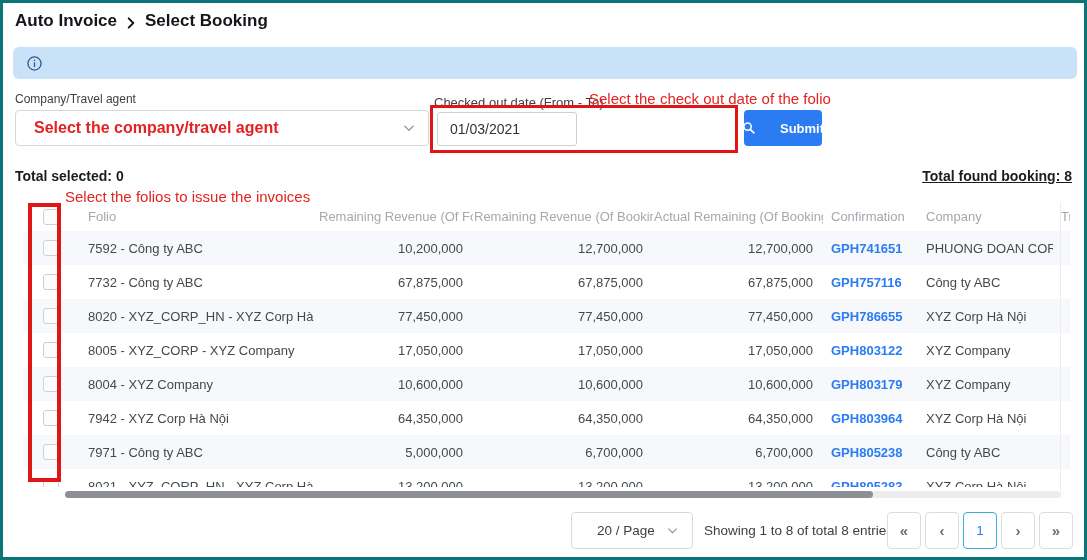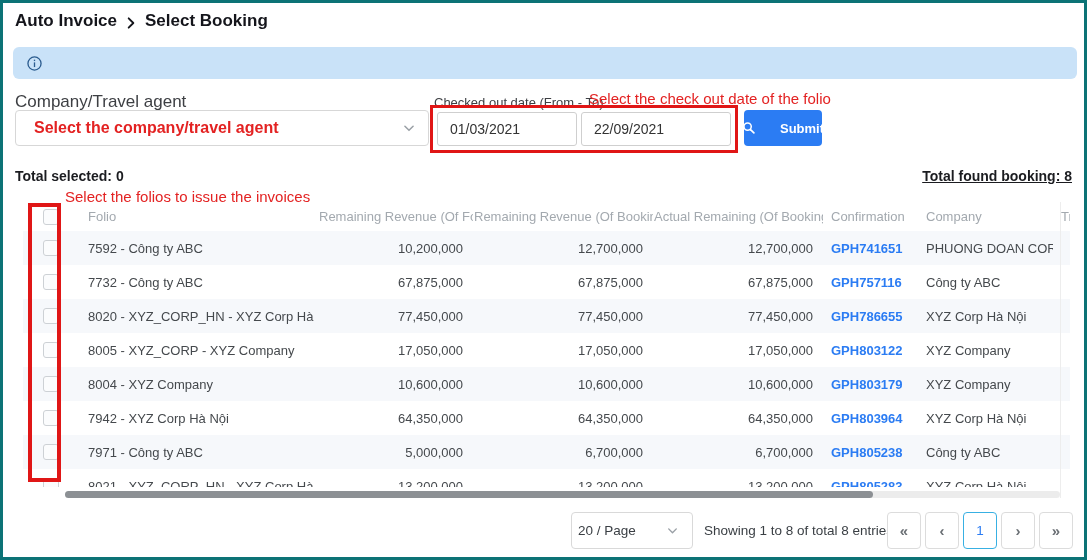--- a/index.html
+++ b/index.html
@@ -11,21 +11,21 @@
   .title-bar{position:absolute;left:12px;top:8px;display:flex;align-items:center;gap:7px;
              font-size:17px;font-weight:bold;color:#14151b;}
   .crumb-chevron{width:14px;height:14px;display:inline-block;margin-top:1px;}
 
   
   .banner{position:absolute;left:10px;top:44px;width:1064px;height:32px;background:#c9e2f8;
           border-radius:6px;display:flex;align-items:center;color:#2b5c8f;font-size:13px;}
   .banner .info-ic{margin:0 12px 0 14px;display:flex;}
 
   
-  .fld-label{position:absolute;font-size:17px;color:#3d3f43;}
+  .fld-label{position:absolute;font-size:12px;color:#3d3f43;}
   .company-label{left:12px;top:89px;}
   .date-label{left:431px;top:92px;font-size:13px;}
   .company-select{position:absolute;left:12px;top:107px;width:414px;height:36px;box-sizing:border-box;
                   border:1px solid #d7d7d7;border-radius:4px;background:#fff;display:flex;
                   align-items:center;justify-content:space-between;padding:0 12px 0 18px;cursor:pointer;}
   .company-select .ph{color:#e32222;font-size:16px;font-weight:600;}
   .chev{width:14px;height:14px;}
   .red-box-date{position:absolute;left:427px;top:102px;width:308px;height:48px;box-sizing:border-box;
                 border:3px solid #e01616;}
   .date-input{position:absolute;top:109px;height:34px;box-sizing:border-box;border:1px solid #cfcfcf;
@@ -64,21 +64,21 @@
               border:4px solid #e01616;pointer-events:none;}
   .vline{position:absolute;left:1057px;top:199px;width:1px;height:296px;background:#ededed;}
 
   
   .hscroll-track{position:absolute;left:62px;top:488px;width:995px;height:7px;background:#ececec;border-radius:4px;}
   .hscroll-thumb{position:absolute;left:0;top:0;width:808px;height:7px;background:#8c9094;border-radius:4px;cursor:grab;}
 
   
   .pagesize{position:absolute;left:568px;top:509px;width:122px;height:37px;box-sizing:border-box;
             border:1px solid #d9d9d9;border-radius:4px;background:#fff;display:flex;align-items:center;
-            justify-content:space-between;padding:0 12px 0 6px;cursor:pointer;font-size:13.5px;color:#3a3f44;}
+            justify-content:space-between;padding:0 12px 0 25px;cursor:pointer;font-size:13.5px;color:#3a3f44;}
   .showing{position:absolute;left:701px;top:520px;font-size:13.5px;color:#3a3f44;}
   .pg-btns{position:absolute;left:884px;top:509px;display:flex;gap:4px;}
   .pg-btn{width:34px;height:37px;box-sizing:border-box;border:1px solid #dcdcdc;border-radius:4px;
           background:#fff;color:#6b7075;font-size:15px;font-weight:bold;display:flex;align-items:center;
           justify-content:center;cursor:pointer;font-family:"Liberation Sans",sans-serif;}
   .pg-btn.active{border:1px solid #38b0e3;color:#2b7cf3;font-size:13.5px;font-weight:normal;}
 </style>
 </head>
 <body>
 
@@ -111,21 +111,20 @@
       <svg viewBox="0 0 24 24" width="14" height="14">
           <path d="M5 9l7 7 7-7" fill="none" stroke="#9aa0a6" stroke-width="2.6" stroke-linecap="round" stroke-linejoin="round"></path>
         </svg>
     </span>
   </div>
 
   <div class="fld-label date-label">Checked out date (From - To)</div>
   <div class="note date-note">Select the check out date of the folio</div>
   <div class="red-box-date"></div>
   <input class="date-input date-from" readonly="" value="01/03/2021" style="">
-  <input class="date-input date-to" readonly="" value="22/09/2021" style="">
 
   <button class="submit-btn">
     <span style="display:flex;">
       <svg viewBox="0 0 20 20" width="14" height="14">
           <circle cx="8" cy="8" r="5.2" fill="none" stroke="#fff" stroke-width="2.2"></circle>
           <line x1="12.2" y1="12.2" x2="17" y2="17" stroke="#fff" stroke-width="2.4" stroke-linecap="round"></line>
         </svg>
     </span>
     <span>Submit</span>
   </button>

